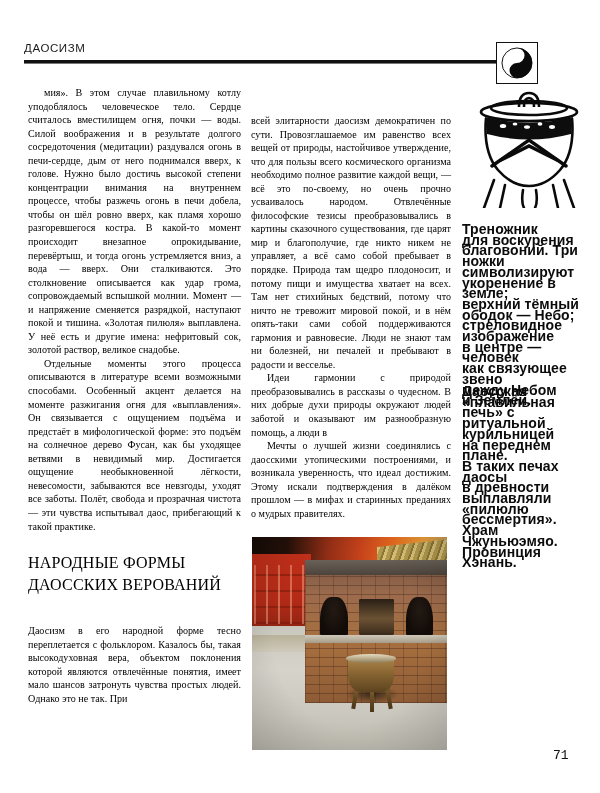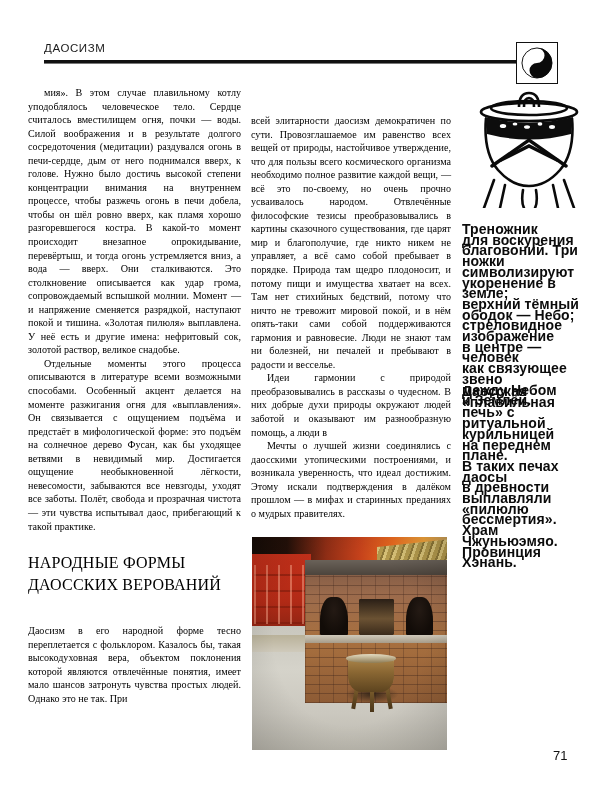--- a/index.html
+++ b/index.html
@@ -20,21 +20,21 @@
     position: absolute;
     left: 0; top: 0;
     width: 600px;
     height: 793px;
     background: #ffffff;
   }
 
   
   .header {
     position: absolute;
-    left: 44px;
+    left: 24px;
     top: 42px;
     width: 545px;
     height: 40px;
   }
   .header-title {
     position: absolute;
     left: 0;
     top: 0;
     font-family: "Liberation Sans", sans-serif;
     font-size: 11.5px;
@@ -226,21 +226,21 @@
   .ph-vignette {
     position: absolute; left: 0; top: 0; width: 100%; height: 100%;
     background: radial-gradient(ellipse at 50% 48%, rgba(0,0,0,0) 55%, rgba(0,0,0,0.16) 100%);
   }
 
   
   .page-number {
     position: absolute;
     left: 553px;
     top: 748px;
-    font-family: Liberation Sans, sans-serif;
+    font-family: Liberation Mono, monospace;
     font-size: 13px;
     color: #111;
   }
 </style>
 </head>
 <body>
 
 <div class="page">
 
   <div class="header">

